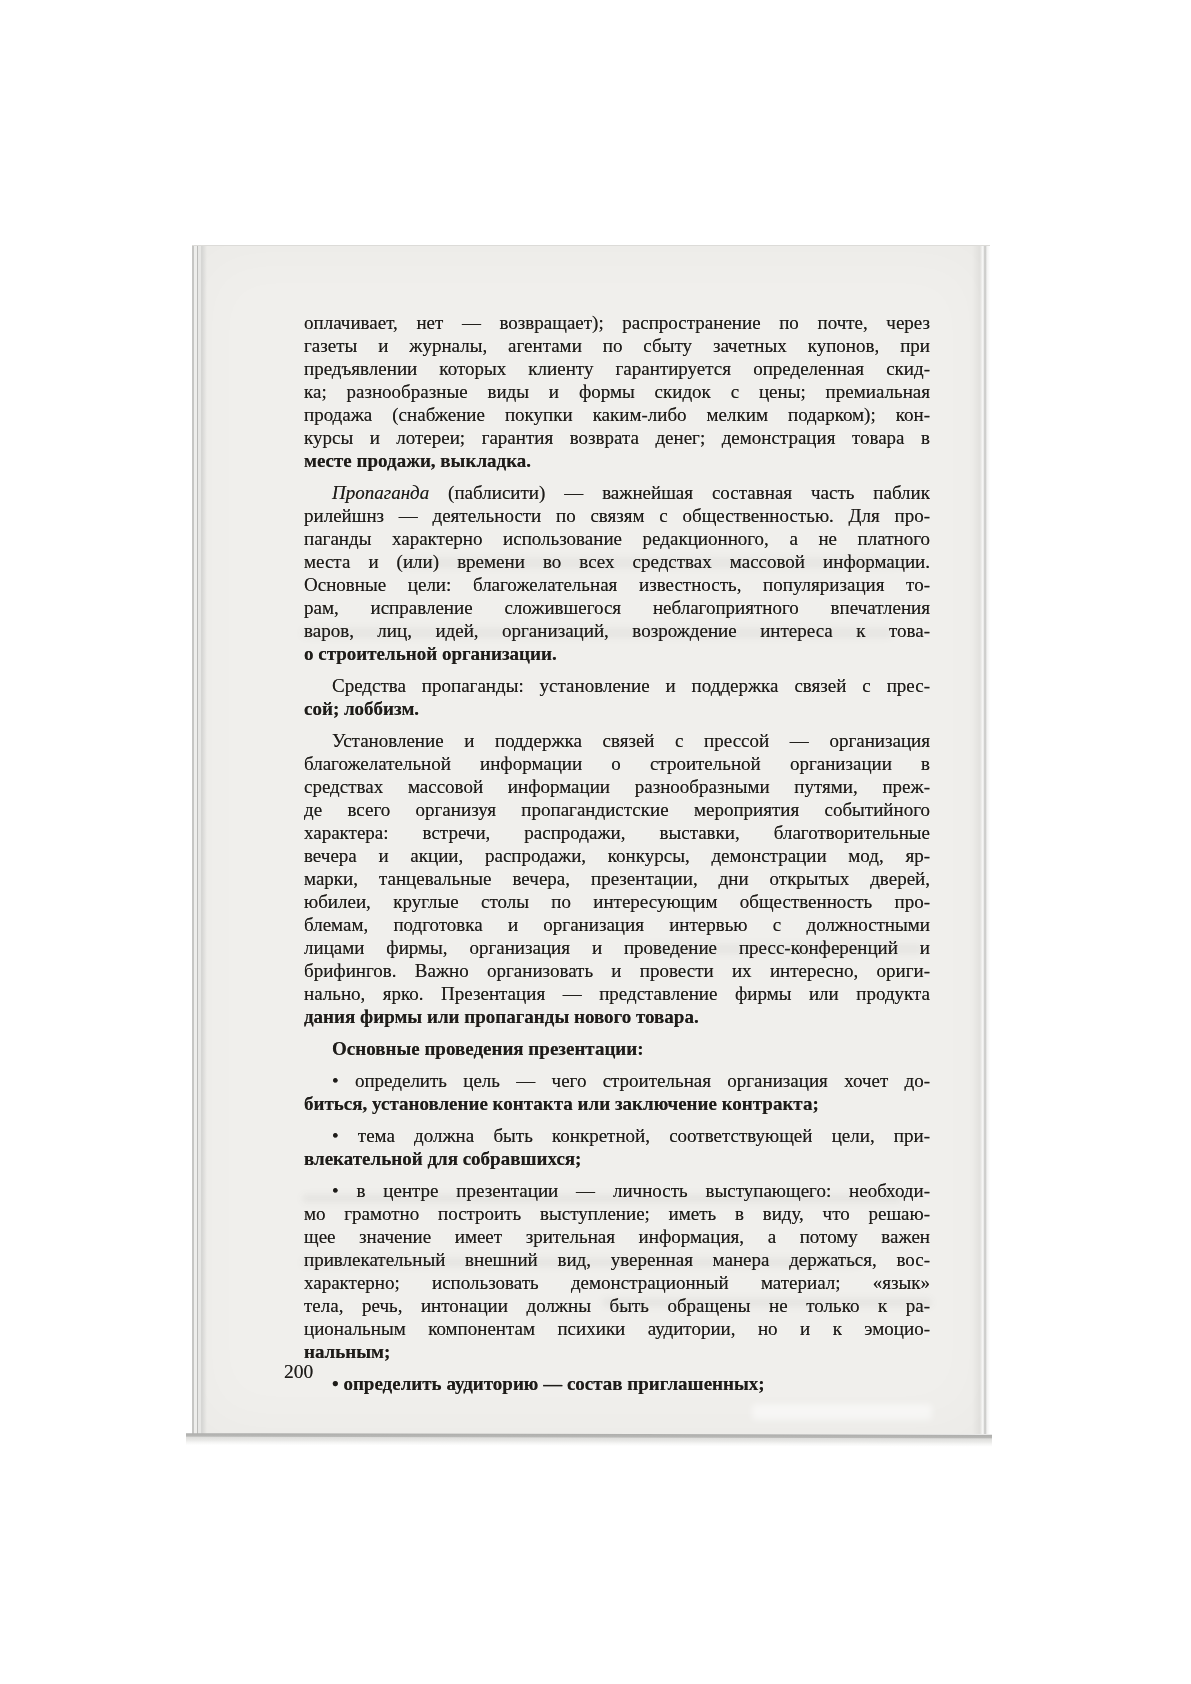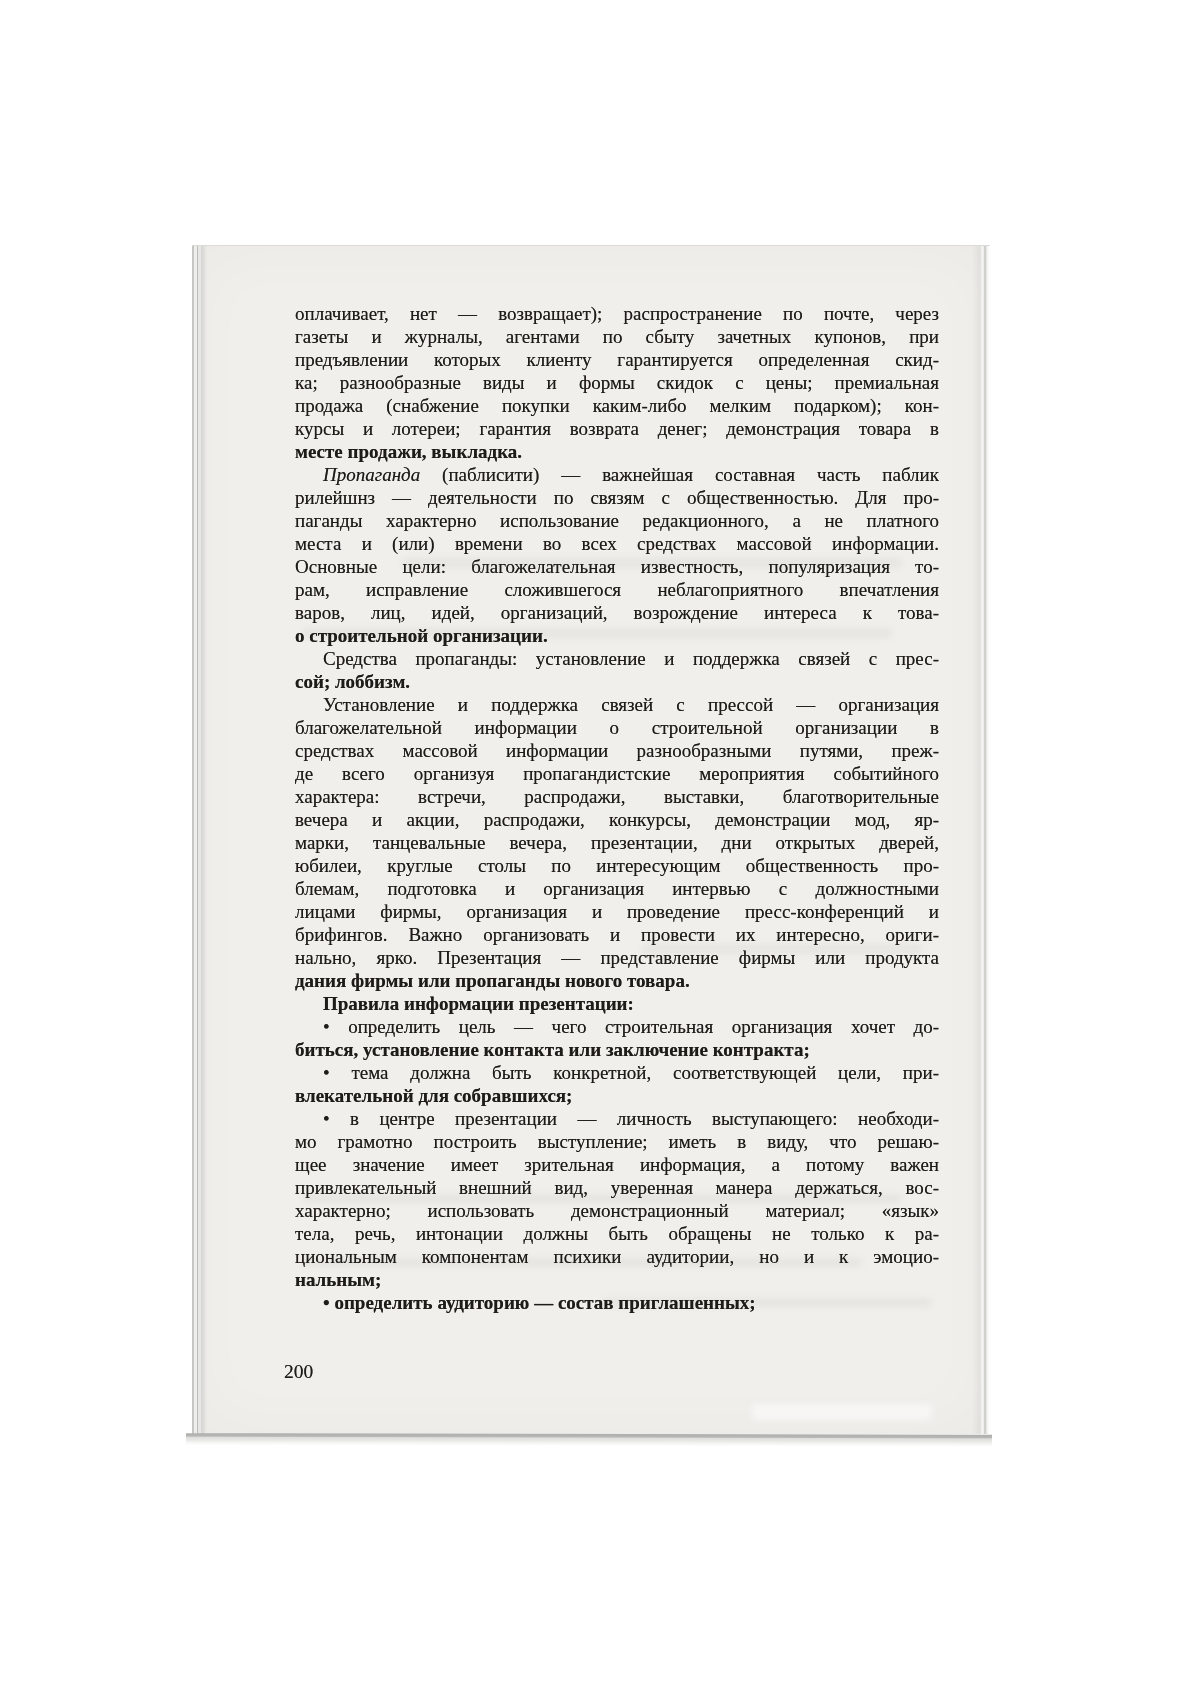--- a/index.html
+++ b/index.html
@@ -51,21 +51,21 @@
   }
   .text-block {
     position: absolute;
     left: 103px; top: 56px;
     width: 644px;
     font-size: 19px;
     line-height: 23px;
     color: #1e1c19;
     text-shadow: 0 0 0.4px rgba(30,28,25,0.65);
   }
-  .para { margin: 0; }
+  .para { margin: 9px; }
   .line {
     text-align: justify;
     text-align-last: justify;
     white-space: normal;
   }
   .line.last { text-align-last: left; font-weight: bold; }
   .line.indent { text-indent: 28px; }
   .line em { font-style: italic; }
   .page-number {
     position: absolute;
@@ -139,21 +139,21 @@
         <div class="line">вечера и акции, распродажи, конкурсы, демонстрации мод, яр-</div>
         <div class="line">марки, танцевальные вечера, презентации, дни открытых дверей,</div>
         <div class="line">юбилеи, круглые столы по интересующим общественность про-</div>
         <div class="line">блемам, подготовка и организация интервью с должностными</div>
         <div class="line">лицами фирмы, организация и проведение пресс-конференций и</div>
         <div class="line">брифингов. Важно организовать и провести их интересно, ориги-</div>
         <div class="line">нально, ярко. Презентация — представление фирмы или продукта</div>
         <div class="line last">дания фирмы или пропаганды нового товара.</div>
       </div>
       <div class="para">
-        <div class="line last indent">Правила информации презентации:</div>
+        <div class="line last indent">Основные проведения презентации:</div>
       </div>
       <div class="para">
         <div class="line indent">• определить цель — чего строительная организация хочет до-</div>
         <div class="line last">биться, установление контакта или заключение контракта;</div>
       </div>
       <div class="para">
         <div class="line indent">• тема должна быть конкретной, соответствующей цели, при-</div>
         <div class="line last">влекательной для собравшихся;</div>
       </div>
       <div class="para">

